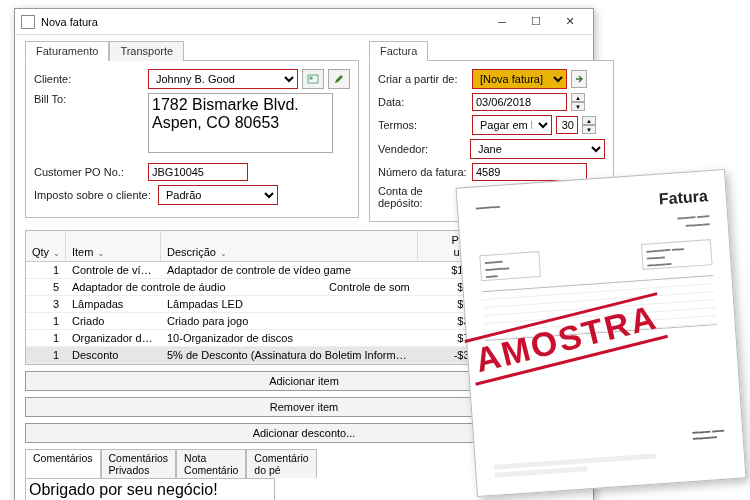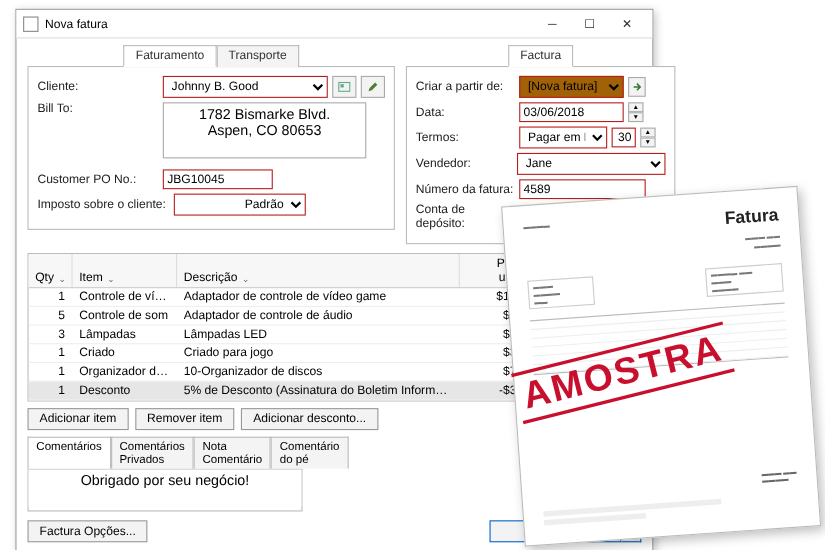--- a/index.html
+++ b/index.html
@@ -5,52 +5,52 @@
   * { box-sizing: border-box; font-family: "Segoe UI", Tahoma, sans-serif; font-size: 11px; }
   body { margin: 0; background: #fff; width: 750px; height: 500px; position: relative; overflow: hidden; }
   .window { position: absolute; left: 14px; top: 8px; width: 580px; background: #fff; border: 1px solid #999; box-shadow: 2px 2px 8px rgba(0,0,0,.25); }
   .titlebar { height: 26px; background: #fff; border-bottom: 1px solid #ddd; display: flex; align-items: center; padding: 0 6px; }
   .titlebar .ticon { width: 14px; height: 14px; border: 1px solid #888; margin-right: 6px; display:inline-block; }
   .titlebar .title { flex: 1; }
   .winbtns { display:flex; gap:0; }
   .winbtn { width: 34px; height: 20px; display:flex; align-items:center; justify-content:center; color:#333; border:none; background:transparent; }
   .body { padding: 6px 10px 8px 10px; }
   .toprow { display:flex; gap:10px; }
-  .tabs { display:flex; gap:0; margin-bottom:-1px; position:relative; z-index:2;justify-content:center; }
+  .tabs { display:flex; gap:0; margin-bottom:-1px; position:relative; z-index:2; }
   .tab { padding: 3px 10px; border:1px solid #bbb; border-bottom:none; background:#f4f4f4; color:#333; }
   .tab.active { background:#fff; border-bottom:1px solid #fff; }
   .panel { border:1px solid #bbb; padding:8px; background:#fff; }
   .leftpanel { flex:1; }
   .rightwrap { width:245px; }
   .row { display:flex; align-items:center; margin-bottom:4px; gap:4px; }
   .lbl { width:110px; color:#222; }
   .lblr { width:90px; color:#222; }
   select, input[type=text] { border:1px solid #b91c1c; background:#fff; padding:1px 3px; height:18px; }
   select { height:20px; }
   .combo { width:150px; }
-  textarea { border:1px solid #aaa; font-size:13px; padding:2px 3px; resize:none;text-align:center; }
+  textarea { border:1px solid #aaa; font-size:16px; padding:2px 3px; resize:none; }
   .iconbtn { width:22px; height:20px; border:1px solid #aaa; background:#f3f3f3; display:inline-flex; align-items:center; justify-content:center; padding:0; }
   .sqbtn { width:16px; height:18px; border:1px solid #aaa; background:#f3f3f3; display:inline-flex; align-items:center; justify-content:center; font-size:9px; padding:0; }
   .spin { display:flex; flex-direction:column; }
   .spin button { width:14px; height:9px; border:1px solid #aaa; background:#f3f3f3; font-size:6px; line-height:6px; padding:0; }
   .grid { border:1px solid #bbb; margin-top:8px; }
   .ghead { display:flex; background:#f7f7f7; border-bottom:1px solid #ccc; }
   .gh { padding:3px 6px; border-right:1px solid #ddd; display:flex; align-items:flex-end; gap:4px; }
   .gh:last-child { border-right:none; }
   .chev { font-size:8px; color:#666; }
   .grow { display:flex; border-bottom:1px solid #eee; }
   .grow.sel { background:#e6e6e6; }
   .gc { padding:2px 6px; border-right:1px solid transparent; white-space:nowrap; overflow:hidden; text-overflow:ellipsis; }
   .c-qty { width:40px; text-align:right; }
   .c-item { width:95px; }
   .c-desc { flex:1; }
   .c-price { width:80px; text-align:right; }
   .c-tax { width:70px; }
   .c-end { width:14px; }
-  .btnrow { display:flex; gap:6px; margin-top:6px; }
+  .btnrow { display:flex; gap:6px; margin-top:6px;flex-direction:column; }
   .btn { border:1px solid #999; background:#f3f3f3; padding:2px 10px; height:20px; }
   .btn.default { border:1px solid #0066cc; }
   .comments { margin-top:6px; display:flex; gap:12px; }
   .ctabs { display:flex; }
   .ctab { padding:2px 7px; border:1px solid #bbb; border-bottom:none; background:#f4f4f4; font-size:10.5px; }
   .ctab.active { background:#fff; }
   .cwrap { border:1px solid #bbb; }
   .totals { margin-left:auto; text-align:right; font-size:11px; }
   .totals .tl { display:flex; gap:30px; justify-content:flex-end; }
   .bottombar { display:flex; margin-top:8px; gap:8px; }
@@ -119,33 +119,33 @@
             <textarea rows="3" style="width: 185px;">1782 Bismarke Blvd.
 Aspen, CO 80653</textarea>
           </div>
           <div style="height:6px;"></div>
           <div class="row">
             <span class="lbl">Customer PO No.:</span>
             <input type="text" style="width: 100px;" value="JBG10045">
           </div>
           <div class="row">
             <span class="lbl" style="width:120px;">Imposto sobre o cliente:</span>
-            <select style="width:120px;text-align:right;"><option>Padrão</option></select>
+            <select style="width:120px;"><option>Padrão</option></select>
           </div>
         </div>
       </div>
 
       <div class="rightwrap">
         <div class="tabs">
           <div class="tab active">Factura</div>
         </div>
         <div class="panel">
           <div class="row">
             <span class="lblr">Criar a partir de:</span>
-            <select style="width:95px; background:#a16207;"><option>[Nova fatura]</option></select>
+            <select style="width:95px; background:#eab308;"><option>[Nova fatura]</option></select>
             <button class="sqbtn">
               <svg width="8" height="8" viewBox="0 0 8 8">
                   <path d="M1 4 H6 M4 1 L7 4 L4 7" stroke="#357a2f" fill="none" stroke-width="1.4"></path>
                 </svg>
             </button>
           </div>
           <div class="row">
             <span class="lblr">Data:</span>
             <input type="text" style="width: 95px;" value="03/06/2018">
             <div class="spin">
@@ -206,22 +206,22 @@
           <div class="grow">
             <div class="gc c-qty">1</div>
             <div class="gc c-item">Controle de víd...</div>
             <div class="gc c-desc">Adaptador de controle de vídeo game</div>
             <div class="gc c-price">$100,00</div>
             <div class="gc c-tax">Nenhum</div>
             <div class="gc c-end"></div>
           </div>
           <div class="grow">
             <div class="gc c-qty">5</div>
+            <div class="gc c-desc">Adaptador de controle de áudio</div>
             <div class="gc c-item">Controle de som</div>
-            <div class="gc c-desc">Adaptador de controle de áudio</div>
             <div class="gc c-price">$89,99</div>
             <div class="gc c-tax">Nenhum</div>
             <div class="gc c-end"></div>
           </div>
           <div class="grow">
             <div class="gc c-qty">3</div>
             <div class="gc c-item">Lâmpadas</div>
             <div class="gc c-desc">Lâmpadas LED</div>
             <div class="gc c-price">$10,00</div>
             <div class="gc c-tax">Nenhum</div>

